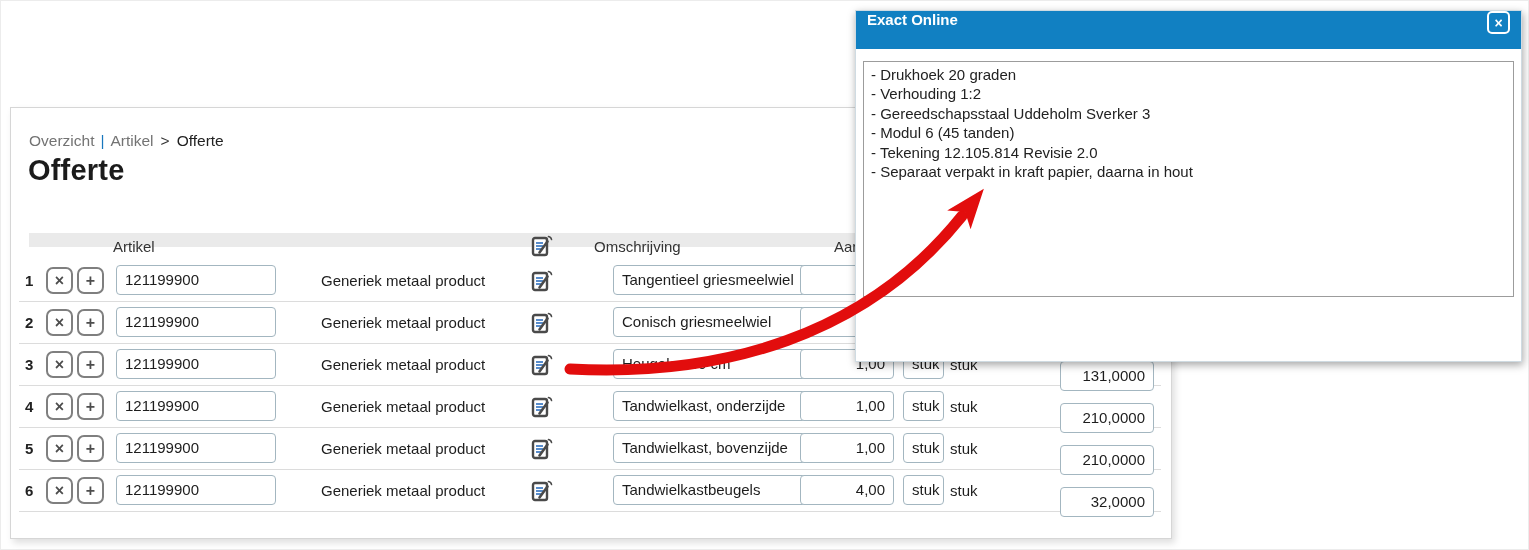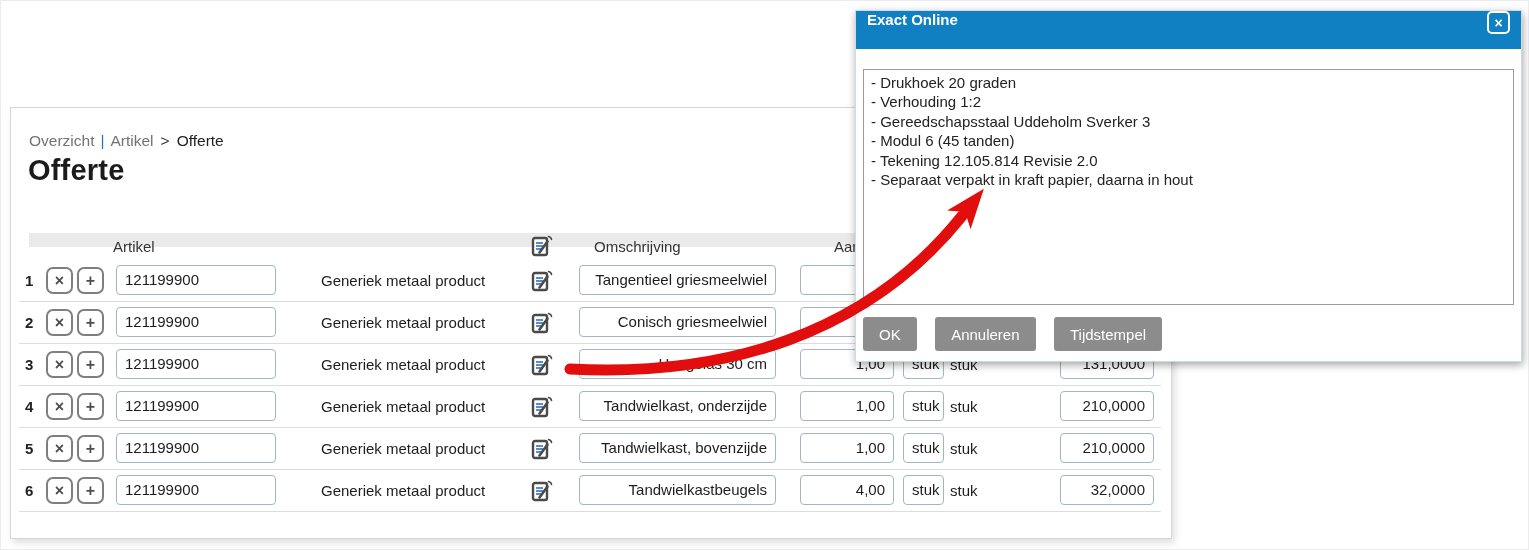--- a/index.html
+++ b/index.html
@@ -36,39 +36,39 @@
             border: 2px solid #7f7f7f; border-radius: 7px; color: #4d4d4d;
             font-size: 16px; font-weight: bold; line-height: 1;
             display: flex; align-items: center; justify-content: center; cursor: pointer; }
   .rowbtn.add { left: 58px; }
   .field { height: 30px; top: 5px; background: #fff; border: 1px solid #a3b6c0;
            border-radius: 4px; font-size: 15px; color: #1d1d1d; line-height: 28px;
            padding: 0 8px; white-space: nowrap; overflow: hidden; }
   .f-art { left: 97px; width: 160px; }
   .artdesc { left: 302px; top: 12px; font-size: 15px; color: #1d1d1d; white-space: nowrap; text-align: center; }
   .edit-cell { left: 511px; top: 9px; cursor: pointer; }
-  .f-oms { left: 560px; width: 197px; text-align: right; }
+  .f-oms { left: 594px; width: 197px; }
   .f-qty { left: 781px; width: 94px; text-align: right; }
   .f-unit { left: 884px; width: 41px; }
   .unit2 { left: 931px; top: 12px; font-size: 15px; color: #1d1d1d; }
-  .f-price { left: 1041px; width: 94px; text-align: right; }
+  .f-price { left: 1041px; width: 94px; text-align: right; margin-top: 12px; }
   .edit-ic { width: 24px; height: 24px; display: block; }
 
   
   .dialog { position: absolute; left: 855px; top: 10px; width: 667px; height: 352px;
             background: #fff; border: 1px solid #cfdbe2;
             box-shadow: 1px 3px 8px rgba(0,0,0,.35); z-index: 30; }
   .titlebar { height: 38px; background: #1180c2; display: flex; align-items: flex-start;
               padding: 0 11px; }
   .dlg-title { color: #fff; font-weight: bold; font-size: 15px; }
   .dlg-close { margin-left: auto; width: 23px; height: 23px; background: transparent;
                border: 2px solid #fff; border-radius: 5px; color: #fff; font-weight: bold;
                font-size: 14px; line-height: 1; display: flex; align-items: center;
                justify-content: center; cursor: pointer; }
-  .dlg-body { padding: 20px 7px; }
+  .dlg-body { padding: 12px 7px; }
   .dlg-textarea { height: 236px; border: 1px solid #9c9c9c; background: #fff;
                   padding: 3px 7px; font-size: 15px; line-height: 19.4px; color: #222;
                   white-space: pre-line; overflow: hidden; }
   .dlg-buttons { margin-top: 12px; }
   .dlg-btn { height: 34px; background: #8c8c8c; color: #fff; border: none;
              border-radius: 3px; font-size: 15px; font-family: "Liberation Sans", sans-serif;
              padding: 0 16px; margin-right: 14px; cursor: pointer; }
 
   
   .arrow-svg { position: absolute; left: 0; top: 0; width: 1529px; height: 550px;
@@ -257,25 +257,20 @@
           <span>×</span>
         </button>
     </div>
     <div class="dlg-body">
       <div class="dlg-textarea">- Drukhoek 20 graden
 - Verhouding 1:2
 - Gereedschapsstaal Uddeholm Sverker 3
 - Modul 6 (45 tanden)
 - Tekening 12.105.814 Revisie 2.0
 - Separaat verpakt in kraft papier, daarna in hout</div>
-      <div class="dlg-buttons">
-        <button class="dlg-btn">OK</button>
-        <button class="dlg-btn">Annuleren</button>
-        <button class="dlg-btn">Tijdstempel</button>
-      </div>
     </div>
   </div>
 
   <svg class="arrow-svg" viewBox="0 0 1529 550">
     <defs>
       <marker id="arrowhead" orient="auto" markerUnits="userSpaceOnUse" markerWidth="42" markerHeight="36" refX="5" refY="18">
         <polygon points="0,3 40,18 0,33 10,18" fill="#e20d0d"></polygon>
       </marker>
     </defs>
     <path d="M 570 369 C 722 377 866 336 962 216" fill="none" stroke="#e20d0d" stroke-width="11" stroke-linecap="round" marker-end="url(#arrowhead)"></path>

